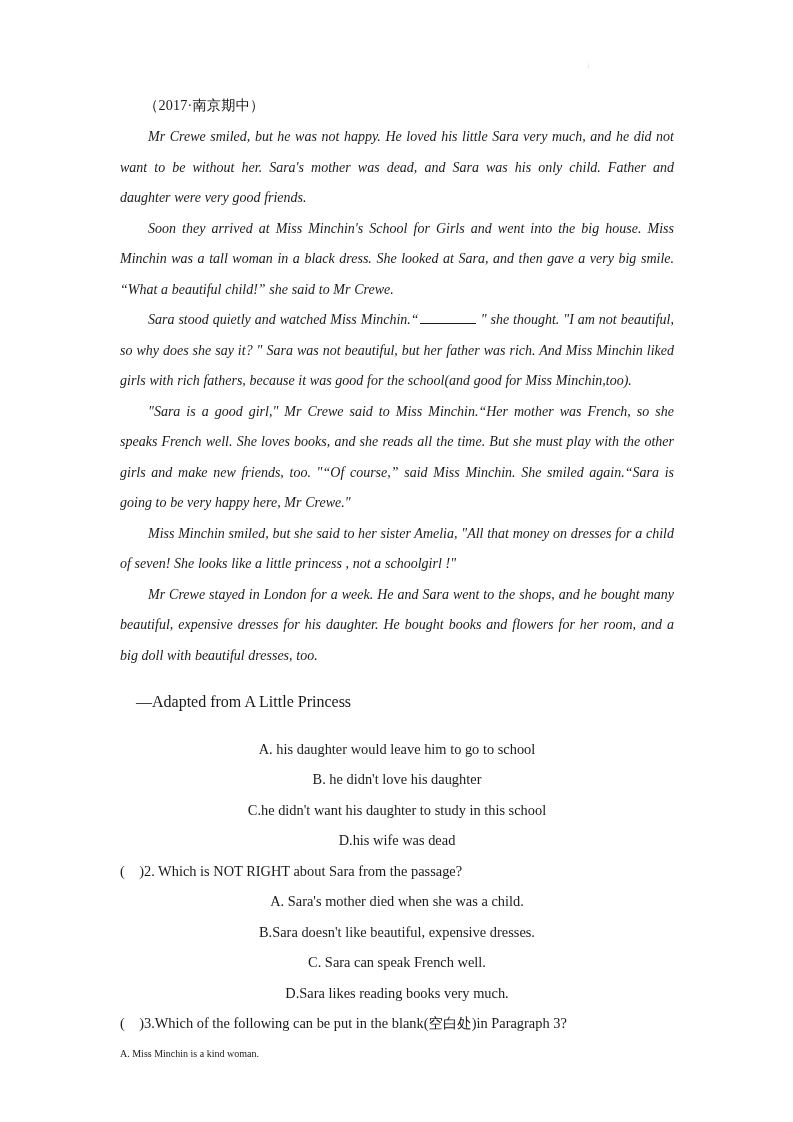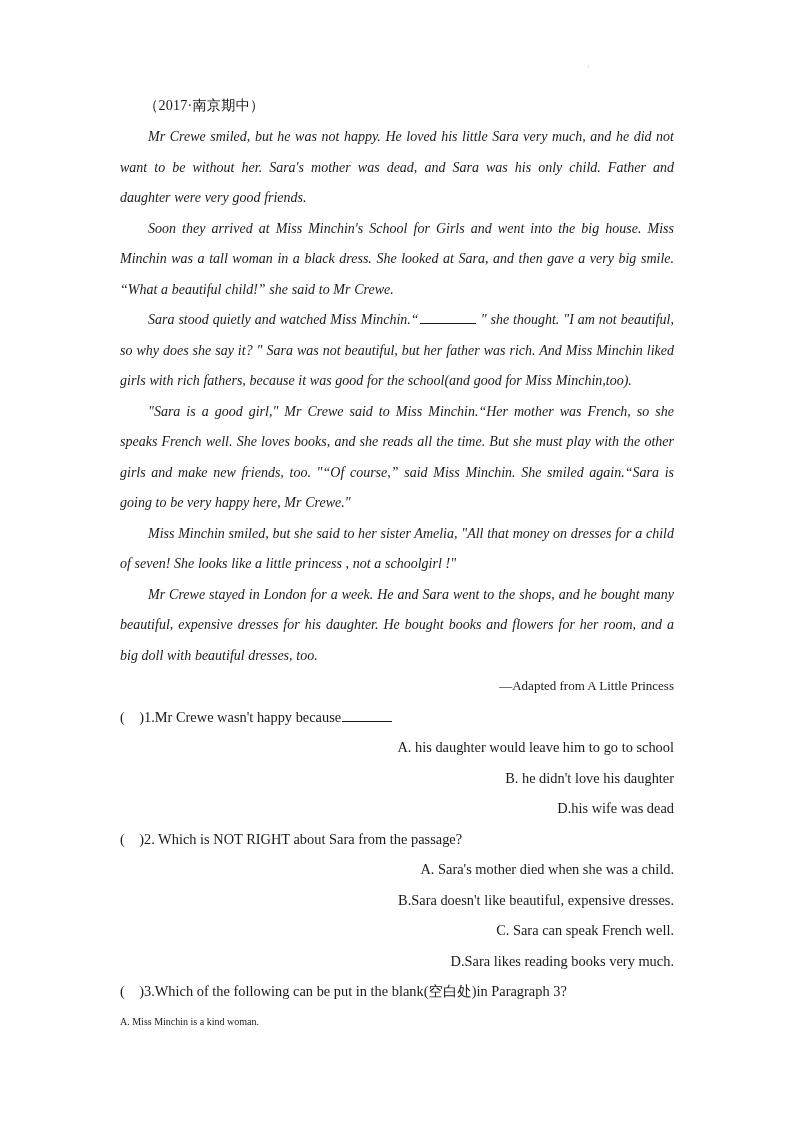--- a/index.html
+++ b/index.html
@@ -46,40 +46,40 @@
     font-size: 14px;
     line-height: 30.5px;
     margin: 0;
     text-align: justify;
     text-justify: inter-word;
     text-indent: 28px;
     word-spacing: 0.2px;
     font-style: italic;
   }
   .attrib {
-    font-size: 13px;
+    font-size: 16px;
     line-height: 30.5px;
-    margin: 0;
+    margin: 16px;
     text-indent: 0;
-    text-align: right;
+    text-align: left;
   }
   .q-line {
     font-size: 14.4px;
     line-height: 30.5px;
     margin: 0;
     text-indent: 0;
     text-align: left;
     white-space: pre-wrap;
   }
   .opt-line {
     font-size: 14.4px;
     line-height: 30.5px;
     margin: 0;
     text-indent: 0;
-    text-align: right;
+    text-align: center;
   }
   .opt-two-col {
     font-size: 10px;
     line-height: 30.5px;
     margin: 0;
     display: flex;
     text-align: left;
     flex-direction: column;
   }
   .opt-col-a {
@@ -126,23 +126,23 @@
     <p class="para"><span>Sara stood quietly and watched Miss Minchin.“</span><span class="blank-ul"></span><span> " she thought. "I am not beautiful, so why does she say it? " Sara was not beautiful, but her father was rich. And Miss Minchin liked girls with rich fathers, because it was good for the school(and good for Miss Minchin,too).</span></p>
 
     <p class="para">"Sara is a good girl," Mr Crewe said to Miss Minchin.“Her mother was French, so she speaks French well. She loves books, and she reads all the time. But she must play with the other girls and make new friends, too. "“Of course,” said Miss Minchin. She smiled again.“Sara is going to be very happy here, Mr Crewe."</p>
 
     <p class="para">Miss Minchin smiled, but she said to her sister Amelia, "All that money on dresses for a child of seven! She looks like a little princess , not a schoolgirl !"</p>
 
     <p class="para">Mr Crewe stayed in London for a week. He and Sara went to the shops, and he bought many beautiful, expensive dresses for his daughter. He bought books and flowers for her room, and a big doll with beautiful dresses, too.</p>
 
     <p class="attrib">—Adapted from A Little Princess</p>
 
-    <p class="q-line"><span class="paren-box">(    )1.</span><span>Mr Crewe wasn't happy because</span><span class="blank-ul short"></span></p>
     <p class="opt-line">A. his daughter would leave him to go to school</p>
     <p class="opt-line">B. he didn't love his daughter</p>
+    <p class="opt-line">C.he didn't want his daughter to study in this school</p>
     <p class="opt-line">D.his wife was dead</p>
 
     <p class="q-line"><span class="paren-box">(    )2.</span><span> Which is NOT RIGHT about Sara from the passage?</span></p>
     <p class="opt-line">A. Sara's mother died when she was a child.</p>
     <p class="opt-line">B.Sara doesn't like beautiful, expensive dresses.</p>
     <p class="opt-line">C. Sara can speak French well.</p>
     <p class="opt-line">D.Sara likes reading books very much.</p>
 
     <p class="q-line"><span class="paren-box">(    )3.</span><span>Which of the following can be put in the blank(空白处)in Paragraph 3?</span></p>
     <div class="opt-two-col">

